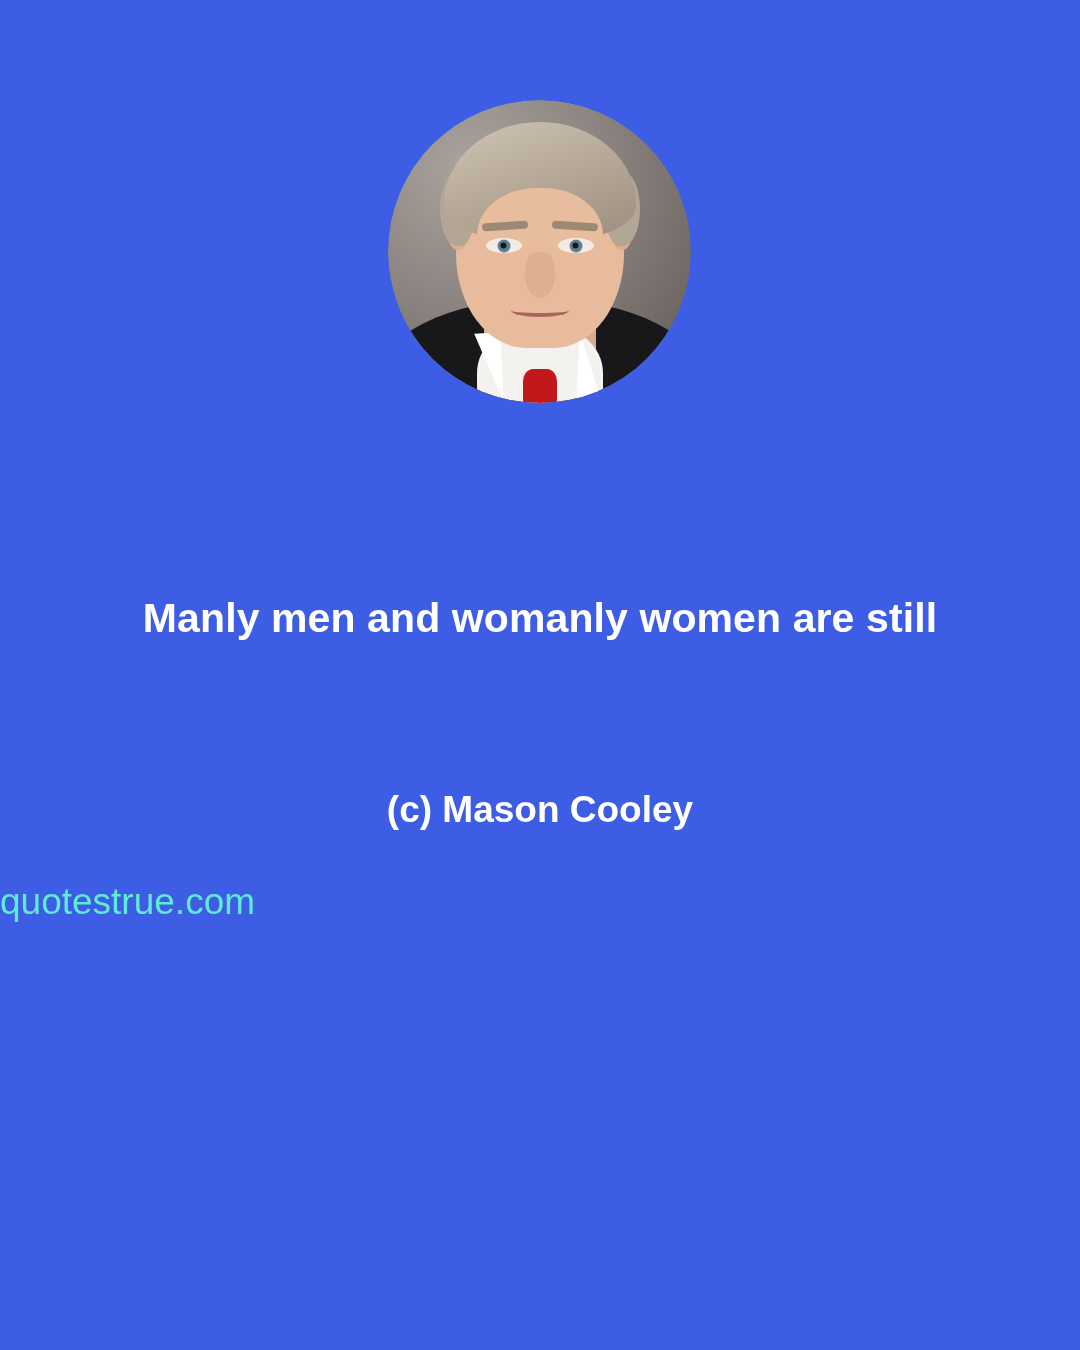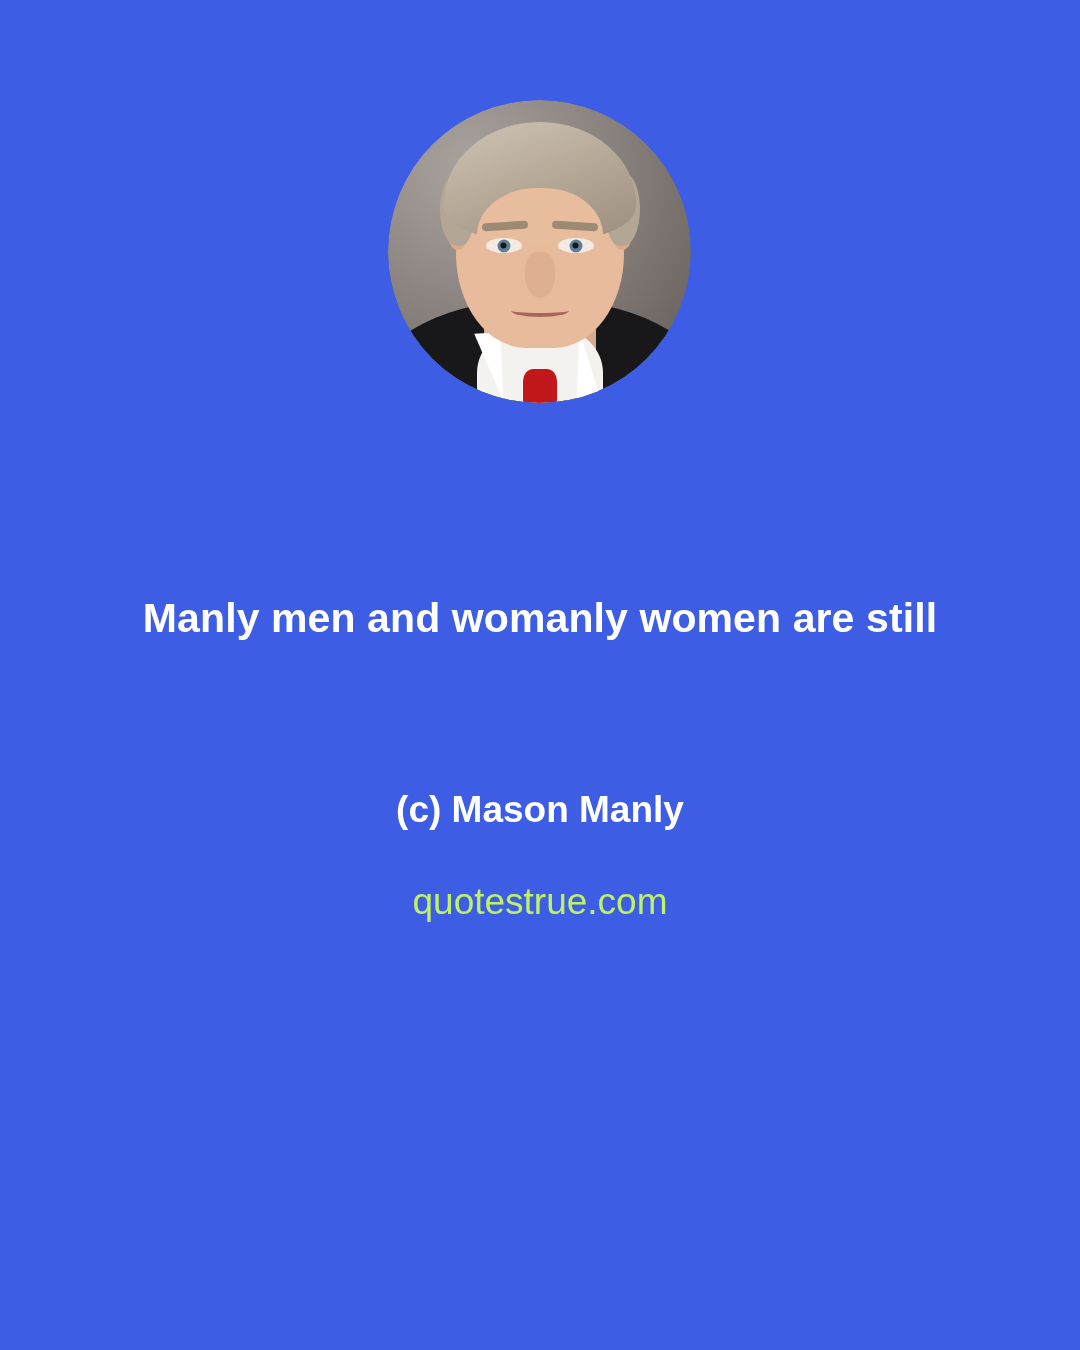--- a/index.html
+++ b/index.html
@@ -261,22 +261,22 @@
     font-size: 37px;
     font-weight: 700;
     line-height: 1.2;
   }
 
   .site {
     position: absolute;
     left: 0;
     right: 0;
     top: 880px;
-    text-align: center;
-    color: #bef264;
+    text-align: left;
+    color: #5eead4;
     font-size: 37px;
     font-weight: 400;
     line-height: 1.2;
   }
 </style>
 </head>
 <body>
 
 <div class="card">
 
@@ -306,17 +306,17 @@
         </div>
       <div class="nose"></div>
       <div class="mouth"></div>
     </div>
   </div>
 
   <div class="quote">
     <span class="line">Manly men and womanly women are still</span>
   </div>
 
-  <div class="author">(c) Mason Manly</div>
+  <div class="author">(c) Mason Cooley</div>
 
   <div class="site">quotestrue.com</div>
 
 </div>
 
 </body></html>

